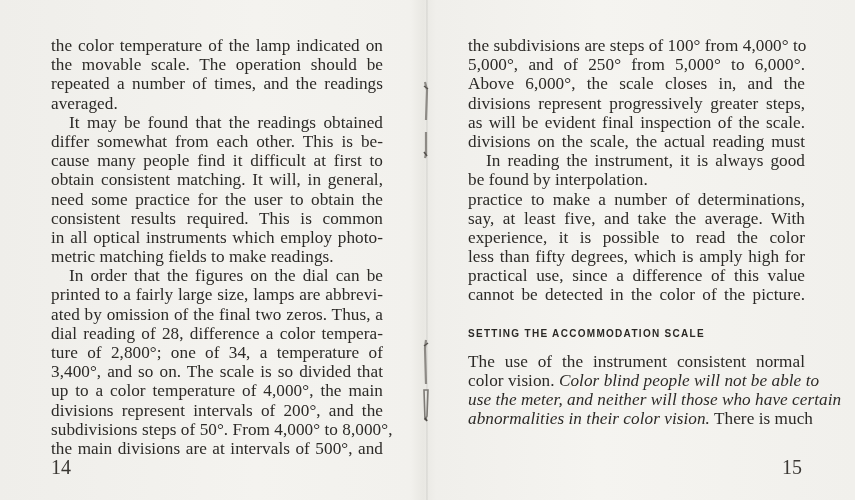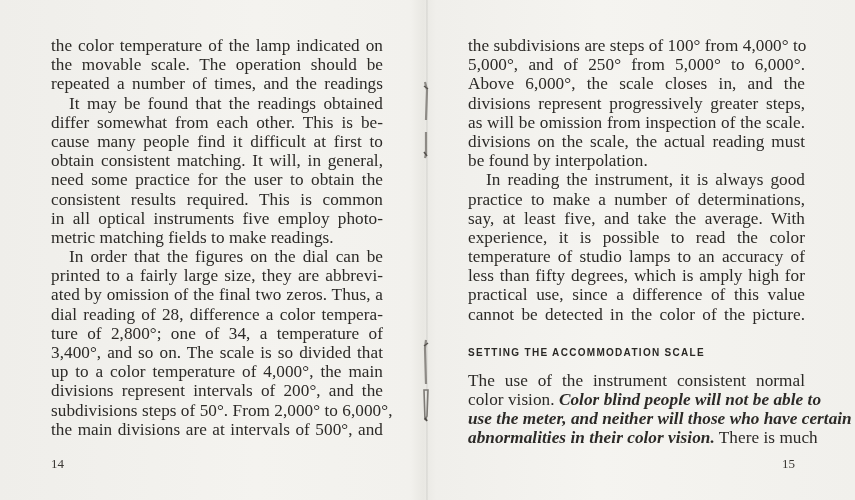--- a/index.html
+++ b/index.html
@@ -54,26 +54,26 @@
       font-family: "Liberation Sans", "DejaVu Sans", sans-serif;
       font-weight: bold;
       font-size: 10px;
       letter-spacing: 1.3px;
       margin-top: 19px;
       margin-bottom: 9px;
       height: 19px;
       color: #2a2825;
       white-space: nowrap;
     }
-    .ital { font-style: italic; font-weight: bold; }
+    .ital { font-style: italic; }
 
     .folio {
       position: absolute;
       top: 456px;
-      font-size: 13px;
+      font-size: 20px;
       font-family: "Liberation Serif", "DejaVu Serif", serif;
       color: #3a3733;
     }
     .page-left .folio { left: 51px; }
     .page-right .folio { left: 790px; }
 
     .gutter {
       position: absolute;
       left: 426px; top: 0;
       width: 2px; height: 500px;
@@ -110,56 +110,56 @@
       <path d="M4 52 L8 52 L7 78 L5 82 Z" stroke="#7d7a75" stroke-width="1.6" fill="none"></path>
       <path d="M5 80 L7 83" stroke="#4a4743" stroke-width="1.8" fill="none"></path>
     </svg>
   </div>
 
   <div class="page page-left">
     <div class="text-block">
       <span class="line">the color temperature of the lamp indicated on</span>
       <span class="line">the movable scale. The operation should be</span>
       <span class="line">repeated a number of times, and the readings</span>
+      <span class="line last">averaged.</span>
       <span class="line indent">It may be found that the readings obtained</span>
       <span class="line">differ somewhat from each other. This is be-</span>
       <span class="line">cause many people find it difficult at first to</span>
       <span class="line">obtain consistent matching. It will, in general,</span>
       <span class="line">need some practice for the user to obtain the</span>
       <span class="line">consistent results required. This is common</span>
-      <span class="line">in all optical instruments five employ photo-</span>
+      <span class="line">in all optical instruments which employ photo-</span>
       <span class="line last">metric matching fields to make readings.</span>
       <span class="line indent">In order that the figures on the dial can be</span>
-      <span class="line">printed to a fairly large size, they are abbrevi-</span>
+      <span class="line">printed to a fairly large size, lamps are abbrevi-</span>
       <span class="line">ated by omission of the final two zeros. Thus, a</span>
       <span class="line">dial reading of 28, difference a color tempera-</span>
       <span class="line">ture of 2,800°; one of 34, a temperature of</span>
       <span class="line">3,400°, and so on. The scale is so divided that</span>
       <span class="line">up to a color temperature of 4,000°, the main</span>
       <span class="line">divisions represent intervals of 200°, and the</span>
-      <span class="line">subdivisions steps of 50°. From 2,000° to 6,000°,</span>
+      <span class="line">subdivisions steps of 50°. From 4,000° to 8,000°,</span>
       <span class="line">the main divisions are at intervals of 500°, and</span>
     </div>
     <div class="folio">14</div>
   </div>
 
   <div class="page page-right">
     <div class="text-block">
       <span class="line">the subdivisions are steps of 100° from 4,000° to</span>
       <span class="line">5,000°, and of 250° from 5,000° to 6,000°.</span>
       <span class="line">Above 6,000°, the scale closes in, and the</span>
       <span class="line">divisions represent progressively greater steps,</span>
-      <span class="line">as will be omission from inspection of the scale.</span>
+      <span class="line">as will be evident final inspection of the scale.</span>
       <span class="line">divisions on the scale, the actual reading must</span>
+      <span class="line indent">In reading the instrument, it is always good</span>
       <span class="line last">be found by interpolation.</span>
-      <span class="line indent">In reading the instrument, it is always good</span>
       <span class="line">practice to make a number of determinations,</span>
       <span class="line">say, at least five, and take the average. With</span>
       <span class="line">experience, it is possible to read the color</span>
-      <span class="line">temperature of studio lamps to an accuracy of</span>
       <span class="line">less than fifty degrees, which is amply high for</span>
       <span class="line">practical use, since a difference of this value</span>
       <span class="line">cannot be detected in the color of the picture.</span>
 
       <span class="heading">SETTING THE ACCOMMODATION SCALE</span>
 
       <span class="line"><span>The use of the instrument consistent normal</span></span>
       <span class="line"><span>color vision. </span><span class="ital">Color blind people will not be able to</span></span>
       <span class="line ital"><span>use the meter, and neither will those who have certain</span></span>
       <span class="line"><span class="ital">abnormalities in their color vision.</span><span> There is much</span></span>

